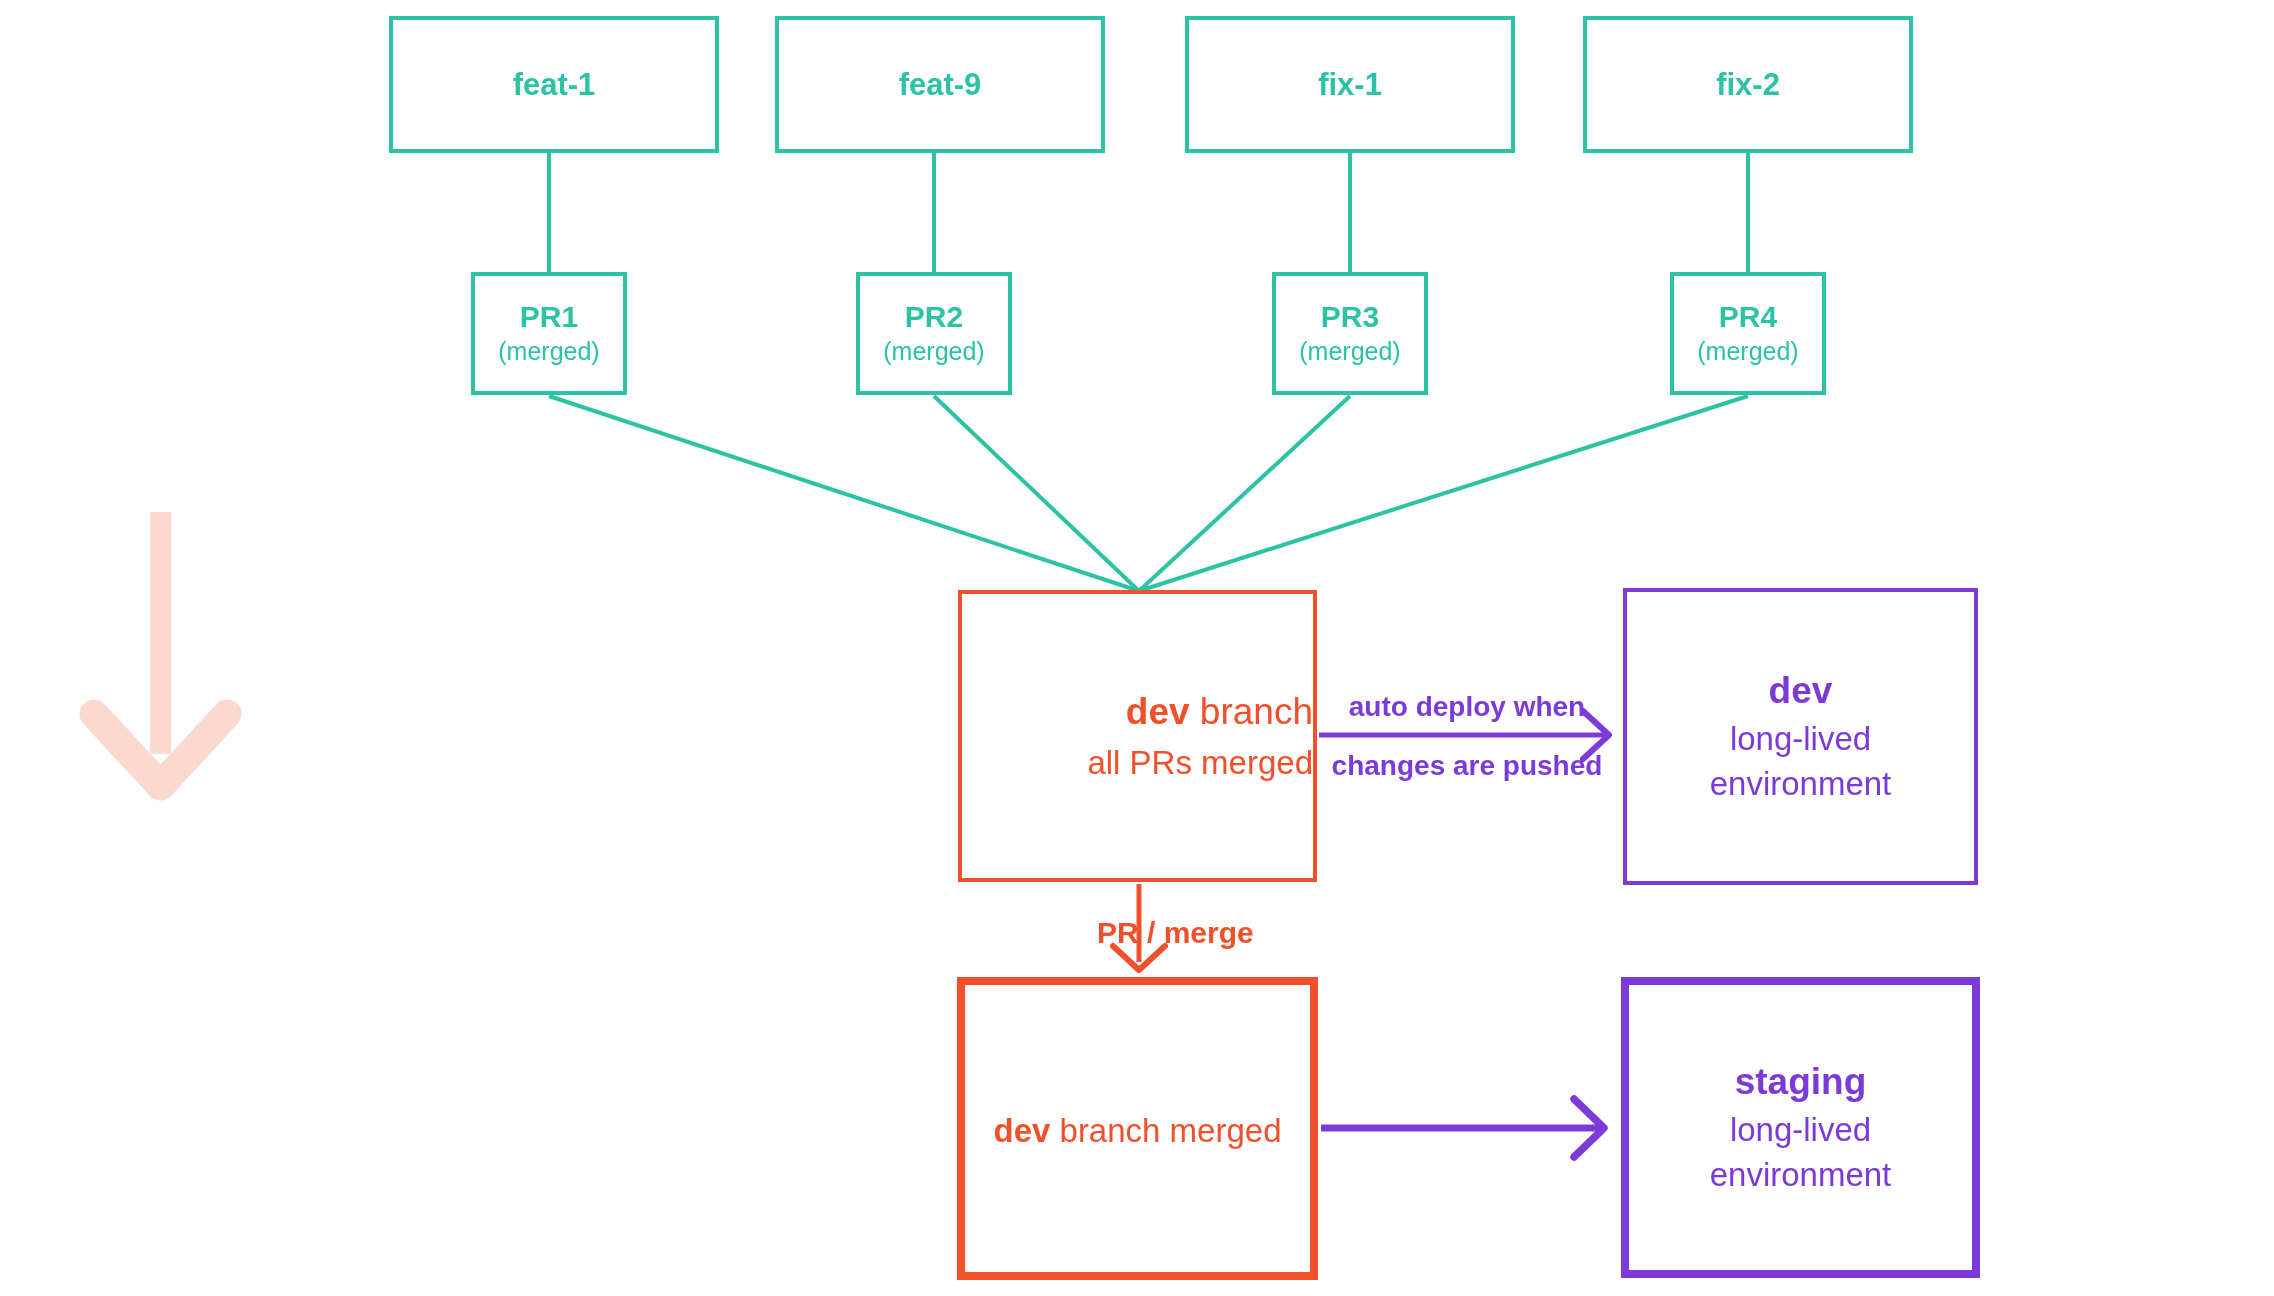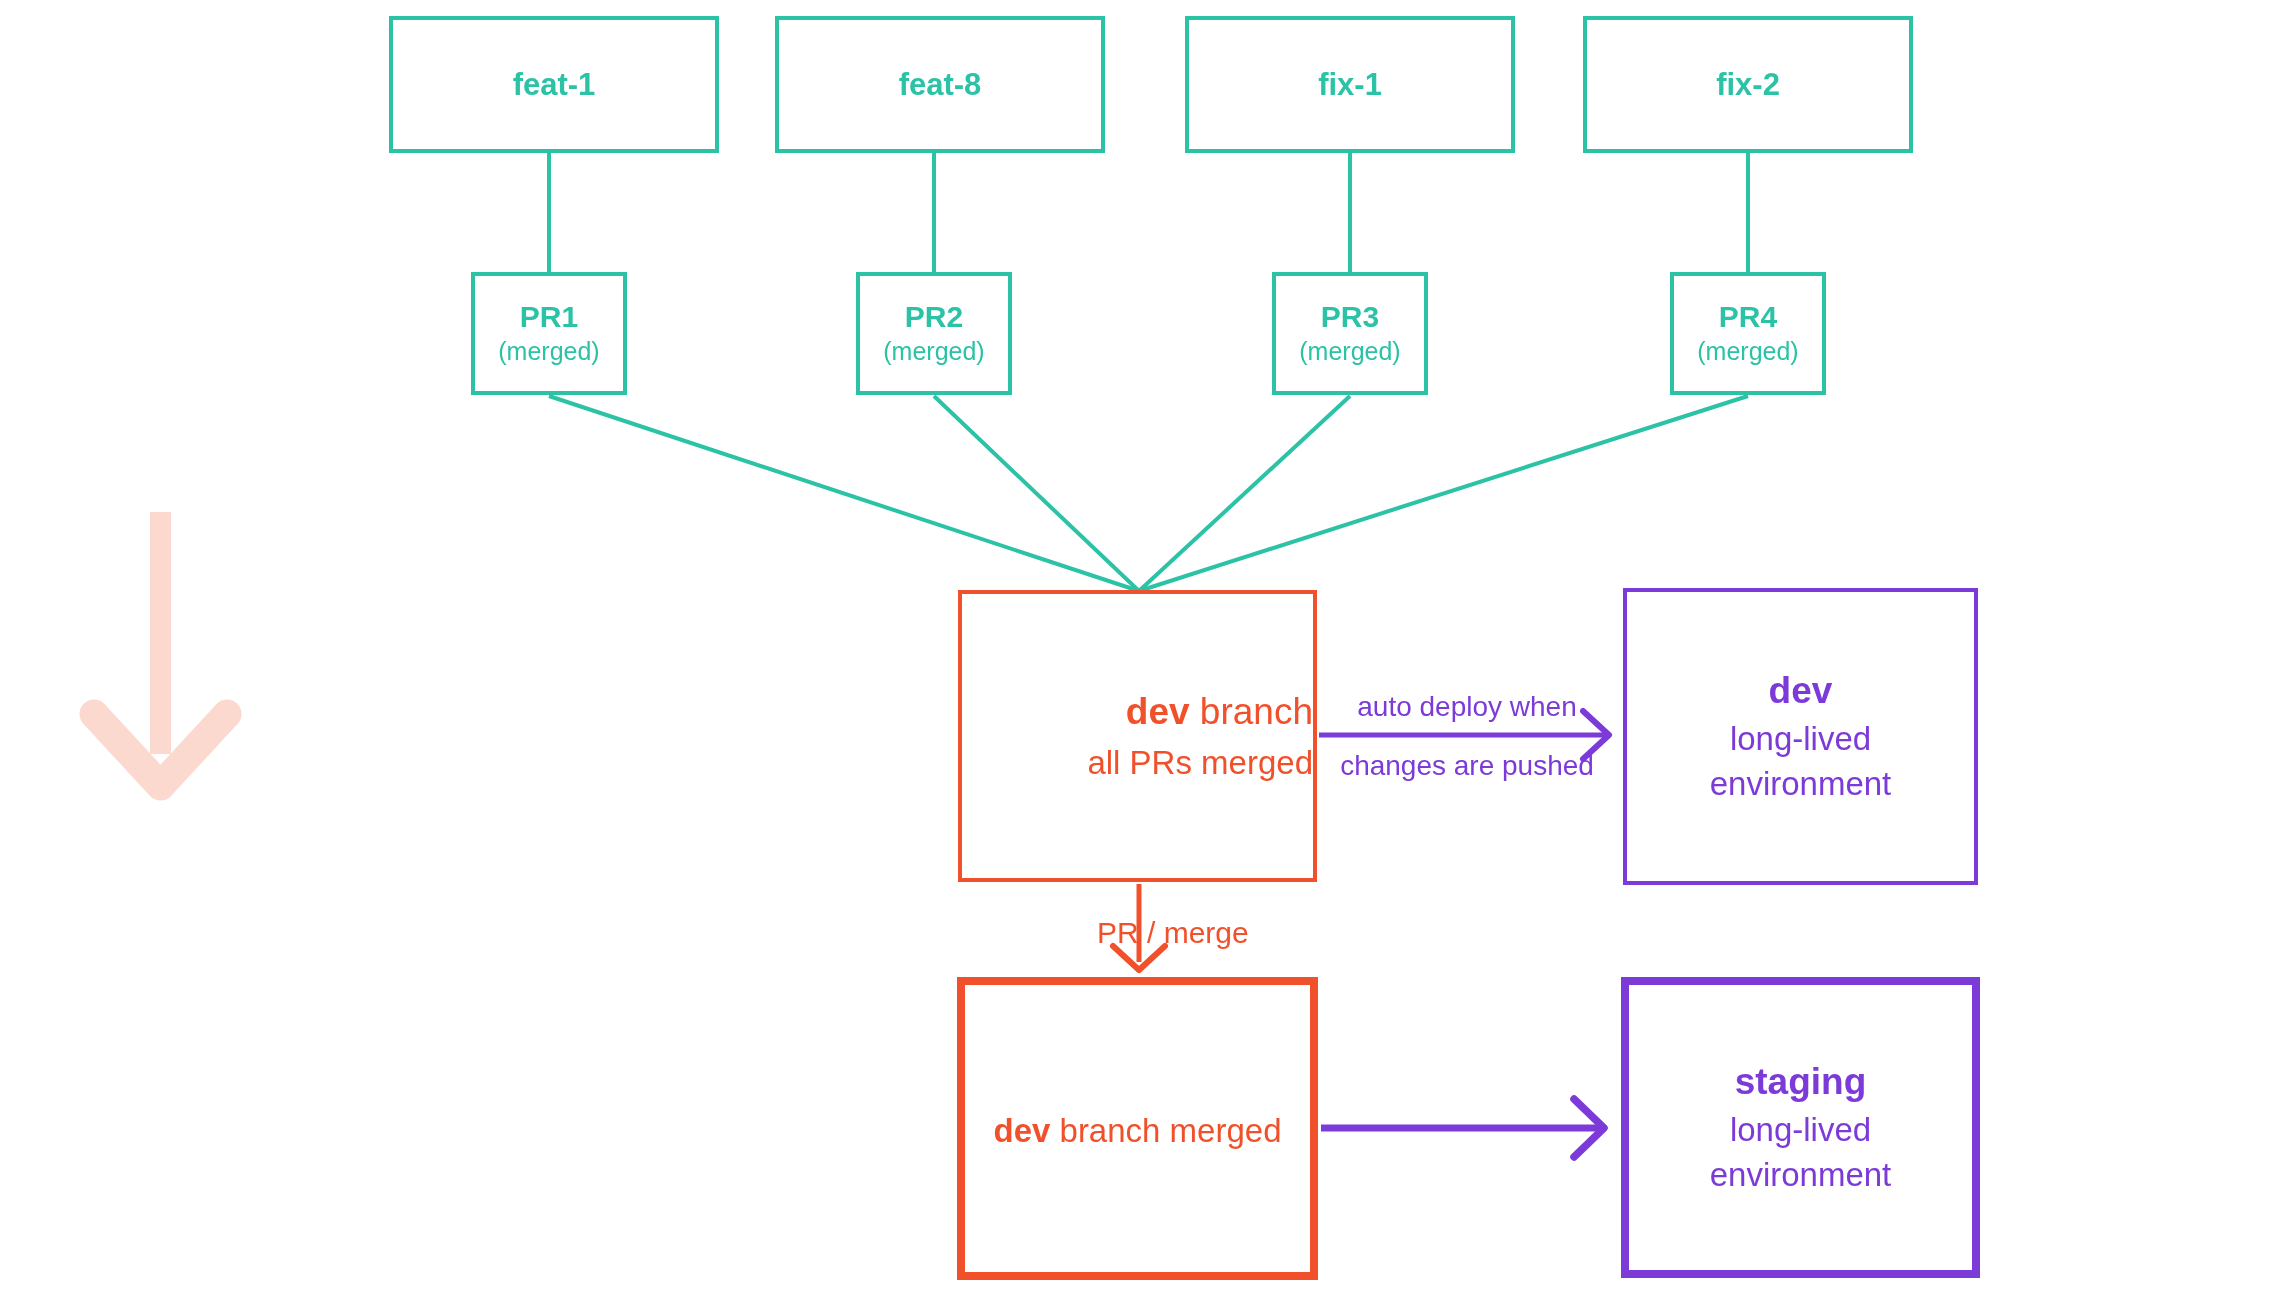--- a/index.html
+++ b/index.html
@@ -74,21 +74,21 @@
   #staging-env-box{
     left:1621px;top:977px;width:359px;height:301px;
     border:8px solid var(--purple);
     color:var(--purple);
   }
   .env-title{font-size:37px;font-weight:700;line-height:1.35;}
   .env-line{font-size:33px;font-weight:400;line-height:1.38;}
   
   .arrow-label{
     position:absolute;
-    font-weight:400;
+    font-weight:700;
     white-space:nowrap;
   }
   #auto-deploy-line1,#auto-deploy-line2{
     left:1317px;width:300px;
     text-align:center;
     font-size:28px;
     color:var(--purple);
   }
   #auto-deploy-line1{top:691px;}
   #auto-deploy-line2{top:750px;}
@@ -137,21 +137,21 @@
     <g style="stroke:var(--purple)">
       <line x1="1321" y1="1128" x2="1600" y2="1128" stroke-width="7"></line>
       <polyline points="1574,1099 1604,1128 1574,1157" stroke-width="7.5" stroke-linecap="round" stroke-linejoin="round"></polyline>
     </g>
   </svg>
 
   <div class="box fbox fc0">
     <span>feat-1</span>
   </div>
   <div class="box fbox fc1">
-    <span>feat-8</span>
+    <span>feat-9</span>
   </div>
   <div class="box fbox fc2">
     <span>fix-1</span>
   </div>
   <div class="box fbox fc3">
     <span>fix-2</span>
   </div>
 
   <div class="box prbox pc0">
     <span class="pr-title">PR1</span>

